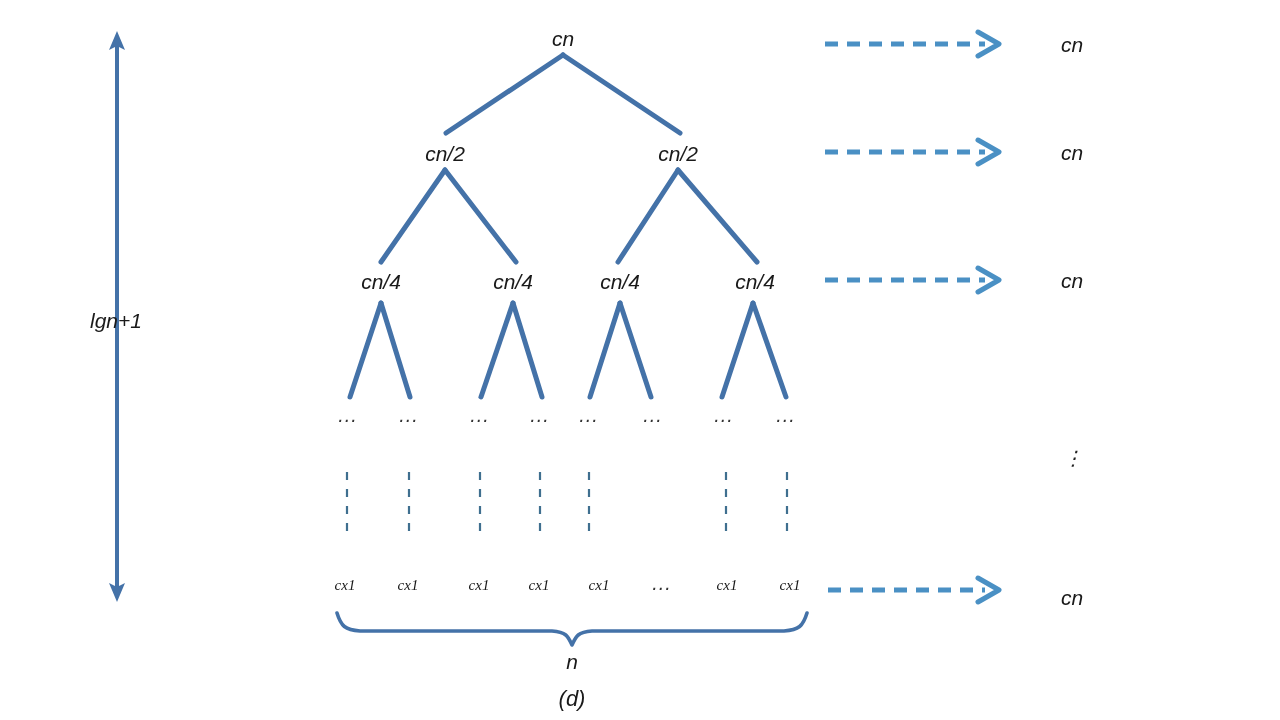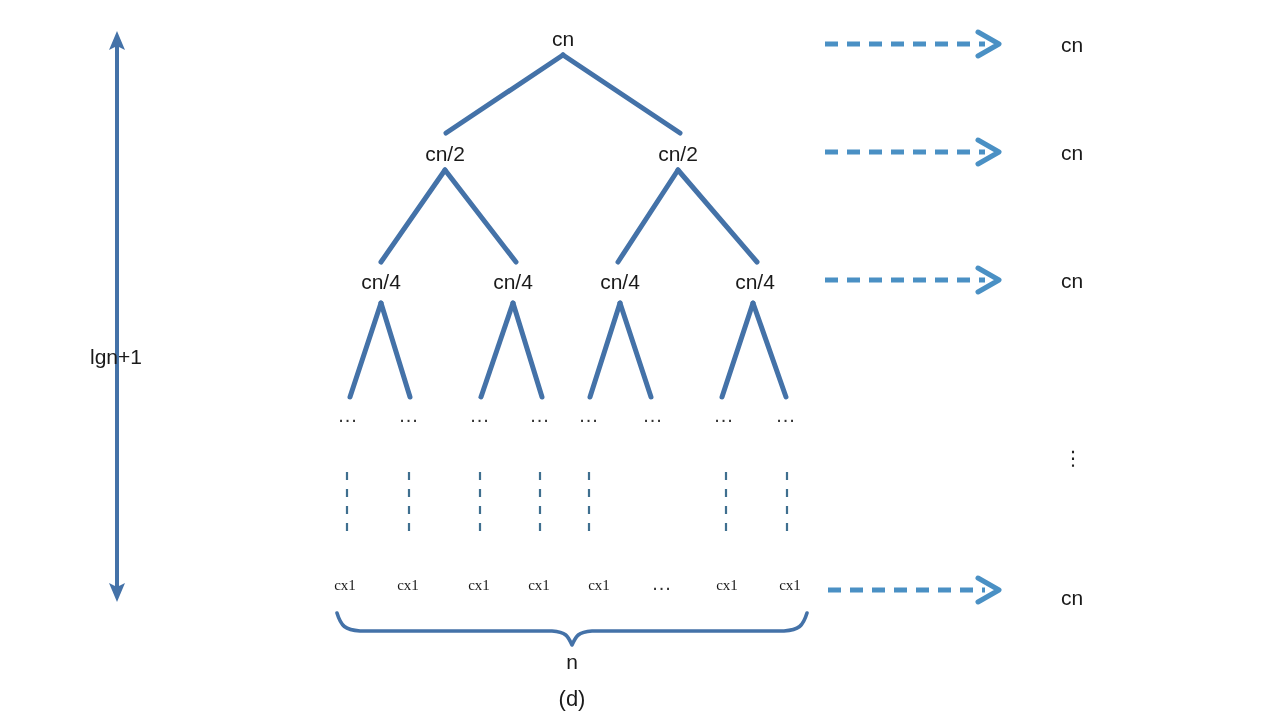--- a/index.html
+++ b/index.html
@@ -22,20 +22,21 @@
     width: 1280px;
     height: 720px;
   }
   .lbl {
     position: absolute;
     color: #1a1a1a;
     font-family: "Liberation Sans", sans-serif;
     white-space: nowrap;
     transform: translate(-50%, -50%);
     line-height: 1;
+    font-style: italic;
   }
   .lbl-node { font-size: 21px; }
   .lbl-leaf { font-family: "Liberation Serif", serif; font-size: 15px; }
   .lbl-dots { font-size: 20px; letter-spacing: 1px; color: #333; }
   .lbl-depth { font-size: 21px; }
   .lbl-sum   { font-size: 21px; }
   .lbl-brace-n { font-size: 21px; }
   .lbl-caption { font-size: 22px; }
   .lbl-vdots { font-size: 20px; color: #222; }
 </style>
@@ -111,21 +112,21 @@
       <path d="M 337,613
                C 341,626 345,630 360,631
                L 552,631
                C 566,632 568,636 572,645
                C 576,636 578,632 592,631
                L 784,631
                C 799,630 803,626 807,613" fill="none" stroke="#4472a8" stroke-width="3.6" stroke-linecap="round" stroke-linejoin="round"></path>
     </g>
   </svg>
 
-  <div class="lbl lbl-depth" style="left:116px; top:356px;">lgn+1</div>
+  <div class="lbl lbl-depth" style="left:116px; top:320px;">lgn+1</div>
 
   <div class="lbl lbl-node" style="left:563px; top:38px;">cn</div>
 
   <div class="lbl lbl-node" style="left:445px; top:153px;">cn/2</div>
   <div class="lbl lbl-node" style="left:678px; top:153px;">cn/2</div>
 
   <div class="lbl lbl-node" style="left:381px; top:281px;">cn/4</div>
   <div class="lbl lbl-node" style="left:513px; top:281px;">cn/4</div>
   <div class="lbl lbl-node" style="left:620px; top:281px;">cn/4</div>
   <div class="lbl lbl-node" style="left:755px; top:281px;">cn/4</div>

